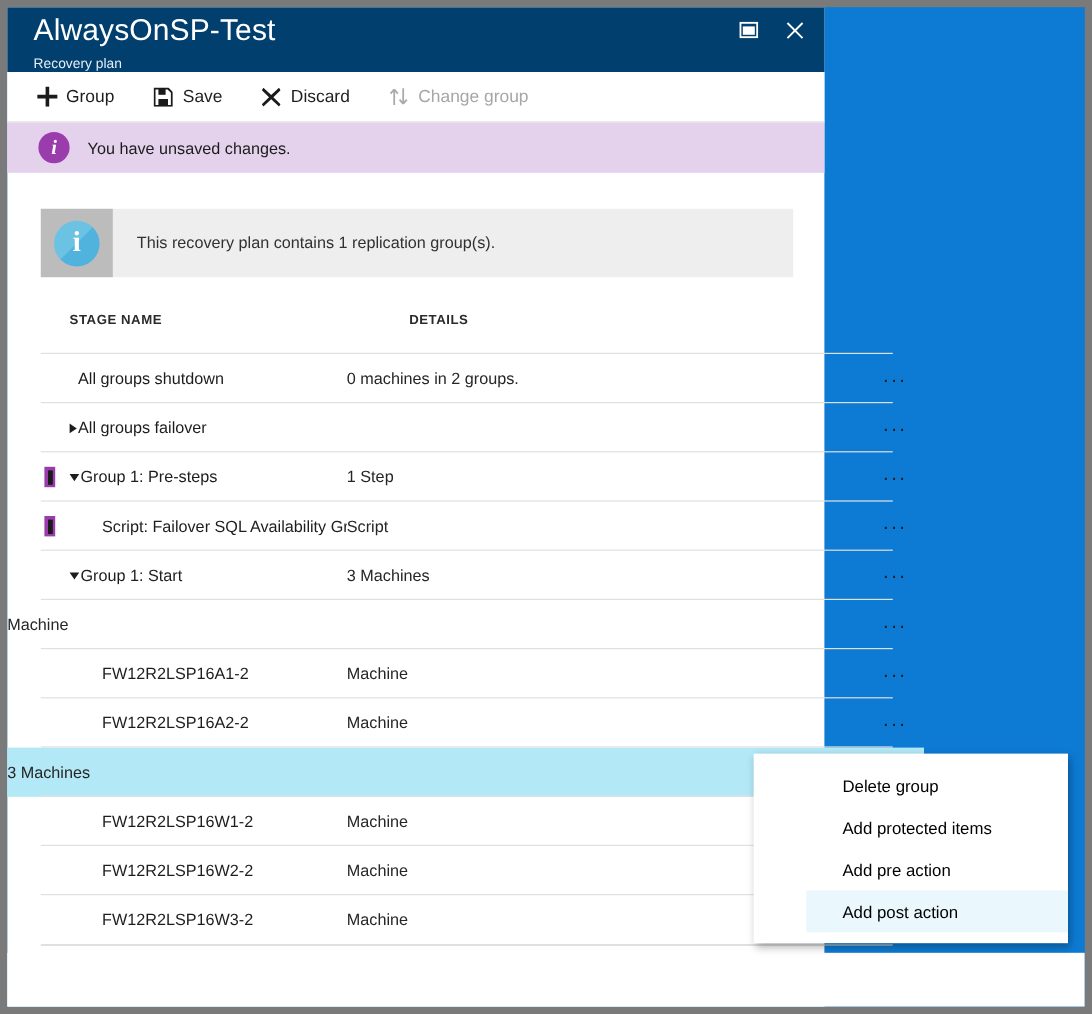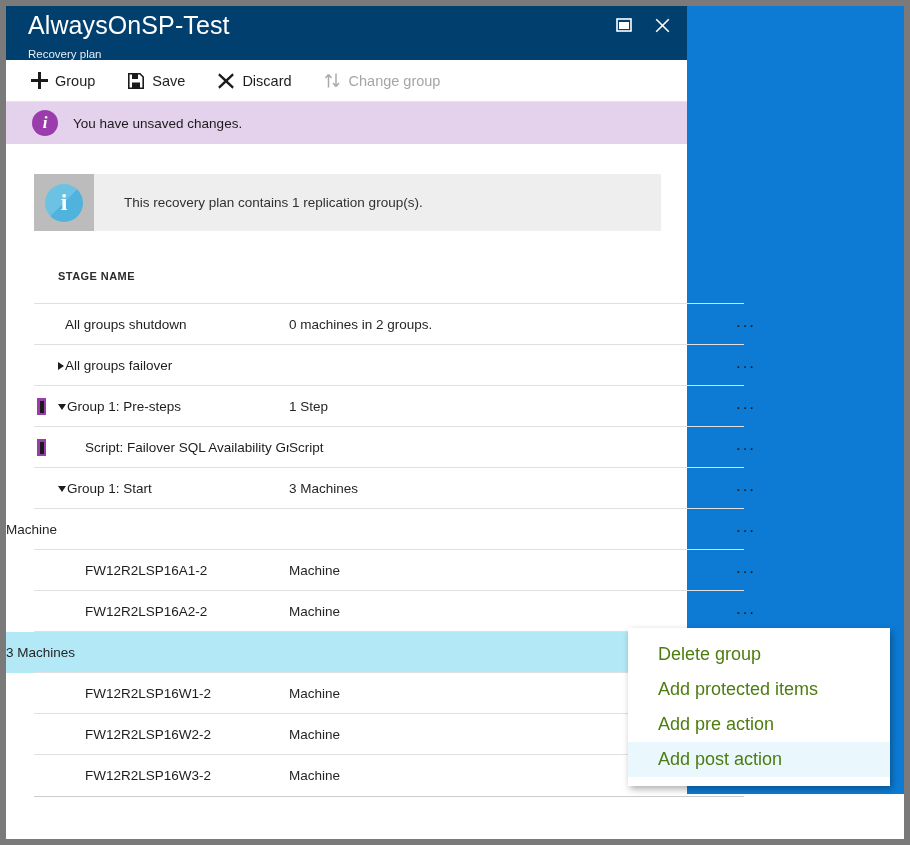--- a/index.html
+++ b/index.html
@@ -139,26 +139,26 @@
   }
   .big-i {
     width: 38px; height: 38px; border-radius: 50%;
     background: linear-gradient(135deg, #6bc2e3 0%, #6bc2e3 49%, #4fb3dd 50%, #4fb3dd 100%);
     display:flex; align-items:center; justify-content:center;
     color:#fff; font-family:"Liberation Serif", serif; font-size: 24px; font-weight: bold;
   }
   #infobox-text {
     font-size: 13.5px;
     color: #313131;
-    padding-left: 30px;
+    padding-left: 20px;
   }
 
   
   #table {
-    margin: 39px 0 0 0;
+    margin: 30px 0 0 0;
     width: 764px;
   }
   .thead {
     display: flex;
     height: 34px;
     align-items: flex-start;
     padding-left: 52px;
     font-size: 11px;
     letter-spacing: .45px;
     color: #2b2b2b;
@@ -264,24 +264,25 @@
     background: #ffffff;
     box-shadow: 2px 3px 7px rgba(0,0,0,.32);
     padding: 9px 0 9px 0;
     z-index: 50;
   }
   .mi {
     height: 35px;
     display: flex;
     align-items: center;
     padding-left: 30px;
-    font-size: 18px;
-    color: #4d7c0f;
+    font-size: 14px;
+    color: #000000;
     cursor: pointer;
     box-sizing: border-box;
+    margin-left: 44px;
   }
   .mi.hover { background: #eaf7fc; }
 </style>
 </head>
 <body>
 
 <div id="screen">
 
   <div id="bottom-strip"></div>
 
@@ -353,20 +354,21 @@
       <div id="infobox">
         <div id="infobox-icon-cell">
           <span class="big-i">i</span>
         </div>
         <div id="infobox-text">This recovery plan contains 1 replication group(s).</div>
       </div>
 
       <div id="table">
         <div class="thead">
           <div class="th-stage">STAGE NAME</div>
+          <div class="th-details">DETAILS</div>
         </div>
         <div id="tbody">
             <div class="row">
               <div class="rowsep"></div>
               <div class="cell-stage ind0">
                 <span class="tri none"></span>
                 <span>All groups shutdown</span>
               </div>
               <div class="cell-details">0 machines in 2 groups.</div>
               <div class="cell-ellipsis">...</div>

